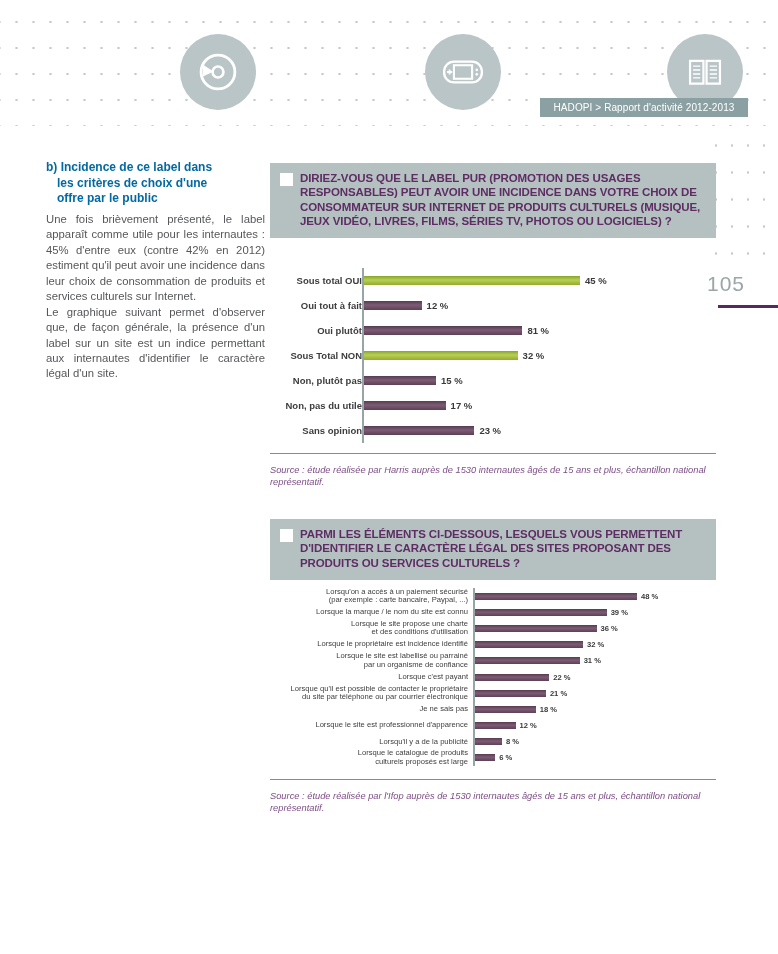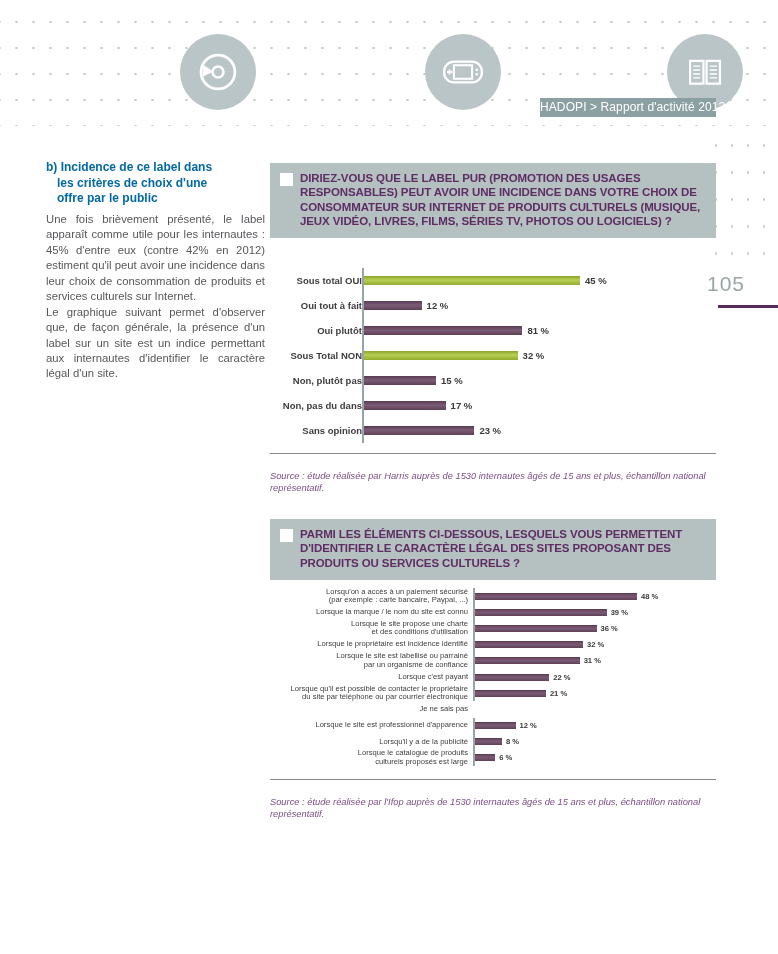--- a/index.html
+++ b/index.html
@@ -18,22 +18,22 @@
   .dots-right { left:701px; top:126px; width:72px; height:150px; background-size:16px 27px; background-position:7px 6px; }
 
   
   .icon-circle {
     position:absolute; top:34px; width:76px; height:76px; border-radius:50%;
     background:#b9c5c6; display:flex; align-items:center; justify-content:center;
   }
   .icon-circle svg { width:52px; height:52px; }
 
   .banner {
-    position:absolute; left:540px; top:98px; height:19px; width:176px;
-    background:#8ba0a3; color:#ffffff; font-size:12px; line-height:19px;
+    position:absolute; left:540px; top:98px; height:19px; width:208px;
+    background:#8ba0a3; color:#ffffff; font-size:10px; line-height:19px;
     text-align:center; white-space:nowrap; letter-spacing:0.1px;
   }
 
   .page-number {
     position:absolute; left:690px; top:272px; width:72px; text-align:center;
     font-size:21px; color:#9ba6a8; letter-spacing:1px;
   }
   .page-rule { position:absolute; left:718px; top:305px; width:60px; height:3px; background:#582a5c; }
 
   
@@ -71,21 +71,21 @@
 
   .c2-row { display:flex; align-items:stretch; height:16.2px; }
   .c2-lbl { flex:none; width:203px; align-self:center; text-align:right; padding-right:5px;
             font-size:7.6px; color:#3c3c3e; line-height:1.12; white-space:pre-line; }
   .c2-zone { flex:1; display:flex; align-items:center; border-left:2px solid #97a5a8; }
   .c2-bar { height:7px; background:linear-gradient(to bottom,#573b53 0%,#7d5c75 45%,#5e4156 100%); }
   .c2-val { font-size:7.6px; font-weight:bold; color:#3a3a3c; margin-left:4px; white-space:nowrap; }
 
   .source {
     position:absolute; left:270px; width:446px; border-top:1px solid #8a8a8a;
-    padding-top:16px; font-size:9.3px; font-style:italic; color:#7c4e85; line-height:1.3;
+    padding-top:10px; font-size:9.3px; font-style:italic; color:#7c4e85; line-height:1.3;
   }
   .source1 { top:453px; }
   .source2 { top:779px; }
 </style>
 </head>
 <body>
 
 <div class="page">
 
   <div class="dots dots-top"></div>
@@ -168,21 +168,21 @@
         </div>
       </div>
       <div class="c1-row">
         <div class="c1-lbl">Non, plutôt pas</div>
         <div class="c1-zone">
           <div class="c1-bar" style="width: 72px;"></div>
           <span class="c1-val">15 %</span>
         </div>
       </div>
       <div class="c1-row">
-        <div class="c1-lbl">Non, pas du dans</div>
+        <div class="c1-lbl">Non, pas du utile</div>
         <div class="c1-zone">
           <div class="c1-bar" style="width: 81.6px;"></div>
           <span class="c1-val">17 %</span>
         </div>
       </div>
       <div class="c1-row">
         <div class="c1-lbl">Sans opinion</div>
         <div class="c1-zone">
           <div class="c1-bar" style="width: 110.4px;"></div>
           <span class="c1-val">23 %</span>
@@ -246,20 +246,24 @@
       <div class="c2-row">
         <div class="c2-lbl">Lorsque qu'il est possible de contacter le propriétaire
 du site par téléphone ou par courrier électronique</div>
         <div class="c2-zone">
           <div class="c2-bar" style="width: 70.875px;"></div>
           <span class="c2-val">21 %</span>
         </div>
       </div>
       <div class="c2-row">
         <div class="c2-lbl">Je ne sais pas</div>
+        <div class="c2-zone">
+          <div class="c2-bar" style="width: 60.75px;"></div>
+          <span class="c2-val">18 %</span>
+        </div>
       </div>
       <div class="c2-row">
         <div class="c2-lbl">Lorsque le site est professionnel d'apparence</div>
         <div class="c2-zone">
           <div class="c2-bar" style="width: 40.5px;"></div>
           <span class="c2-val">12 %</span>
         </div>
       </div>
       <div class="c2-row">
         <div class="c2-lbl">Lorsqu'il y a de la publicité</div>

